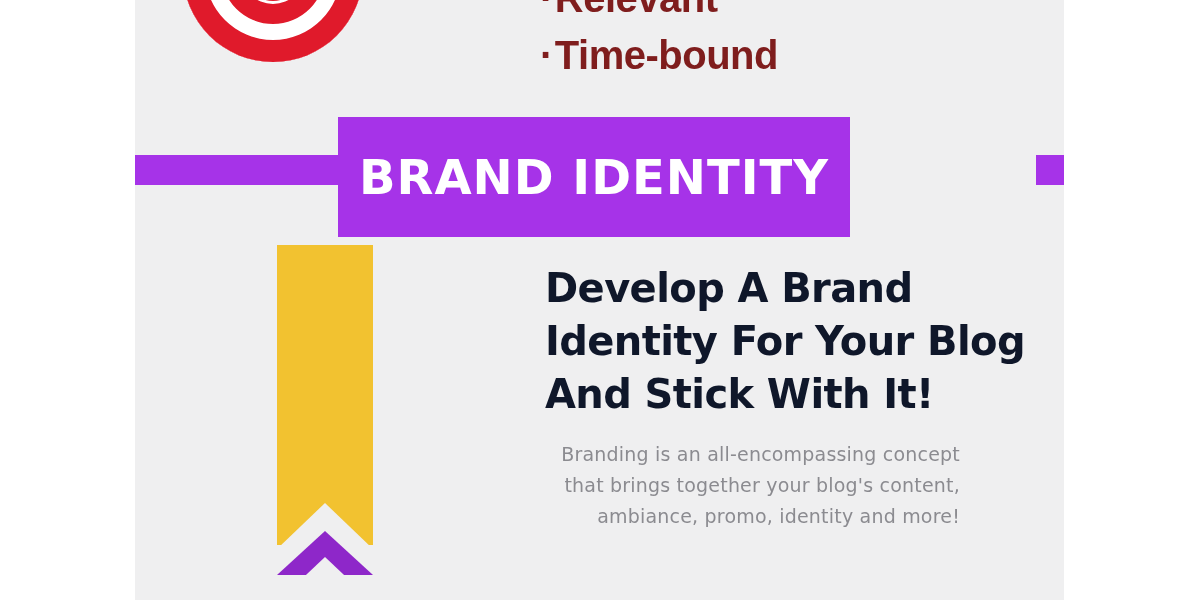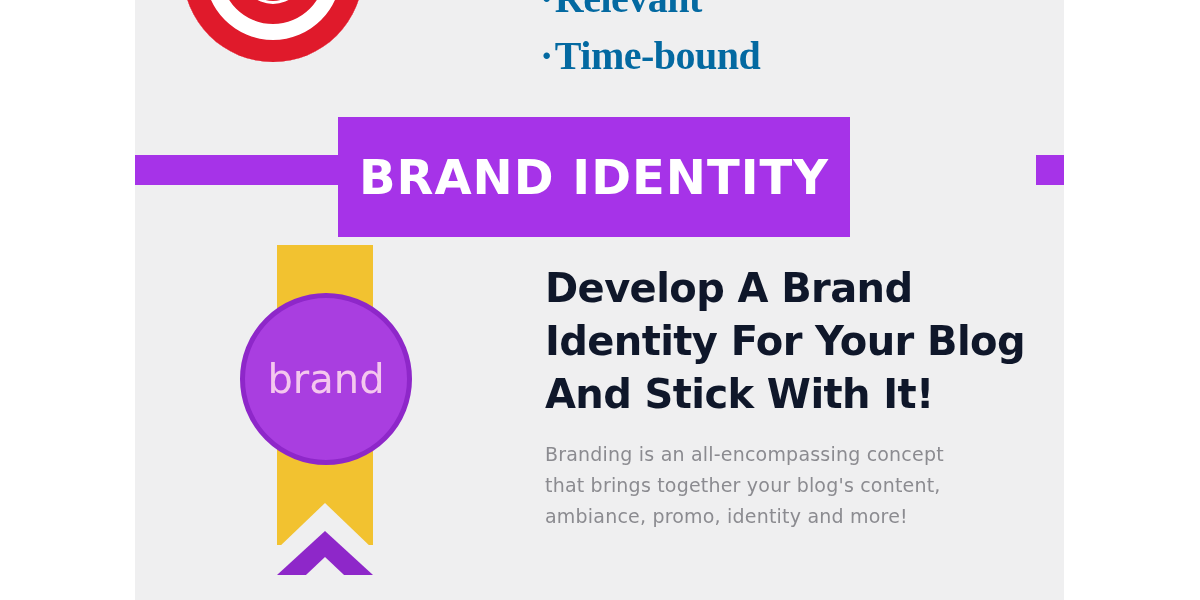--- a/index.html
+++ b/index.html
@@ -35,25 +35,25 @@
   }
 
   
   #smart-list {
     position: absolute;
     left: 405px;
     top: -30px;
     width: 360px;
   }
   .smart-item {
-    font-family: Liberation Serif, serif;
+    font-family: Liberation Sans, sans-serif;
     font-weight: 700;
     font-size: 40px;
     line-height: 57px;
-    color: #0369a1;
+    color: #7f1d1d;
     letter-spacing: -0.5px;
     white-space: nowrap;
   }
   .smart-bullet {
     display: inline-block;
     margin-right: 2px;
   }
 
   
   #target-icon {
@@ -210,20 +210,21 @@
   }
   #copy-body {
     margin: 18px 0 0 0;
     font-family: "DejaVu Sans", sans-serif;
     font-weight: 400;
     font-size: 19px;
     line-height: 31px;
     color: #8b8b90;
     letter-spacing: 0.2px;
     max-width: 415px;
+    text-align: right;
   }
 </style>
 </head>
 <body>
 
 <div id="page">
 
   <div id="canvas">
 
     <div id="target-icon">
@@ -245,23 +246,20 @@
       <div id="banner-box">
         <span id="banner-title">BRAND IDENTITY</span>
       </div>
     </div>
 
     <div id="badge-block">
       <div id="ribbon-body"></div>
       <div id="ribbon-notch"></div>
       <div id="ribbon-chevron"></div>
       <div id="ribbon-chevron-inner"></div>
-      <div id="brand-badge">
-        <span id="brand-badge-label">brand</span>
-      </div>
     </div>
 
     <div id="copy">
       <h2 id="copy-heading">Develop A Brand Identity For Your Blog And Stick With It!</h2>
       <p id="copy-body">Branding is an all-encompassing concept that brings together your blog's content, ambiance, promo, identity and more!</p>
     </div>
 
   </div>
 </div>
 

